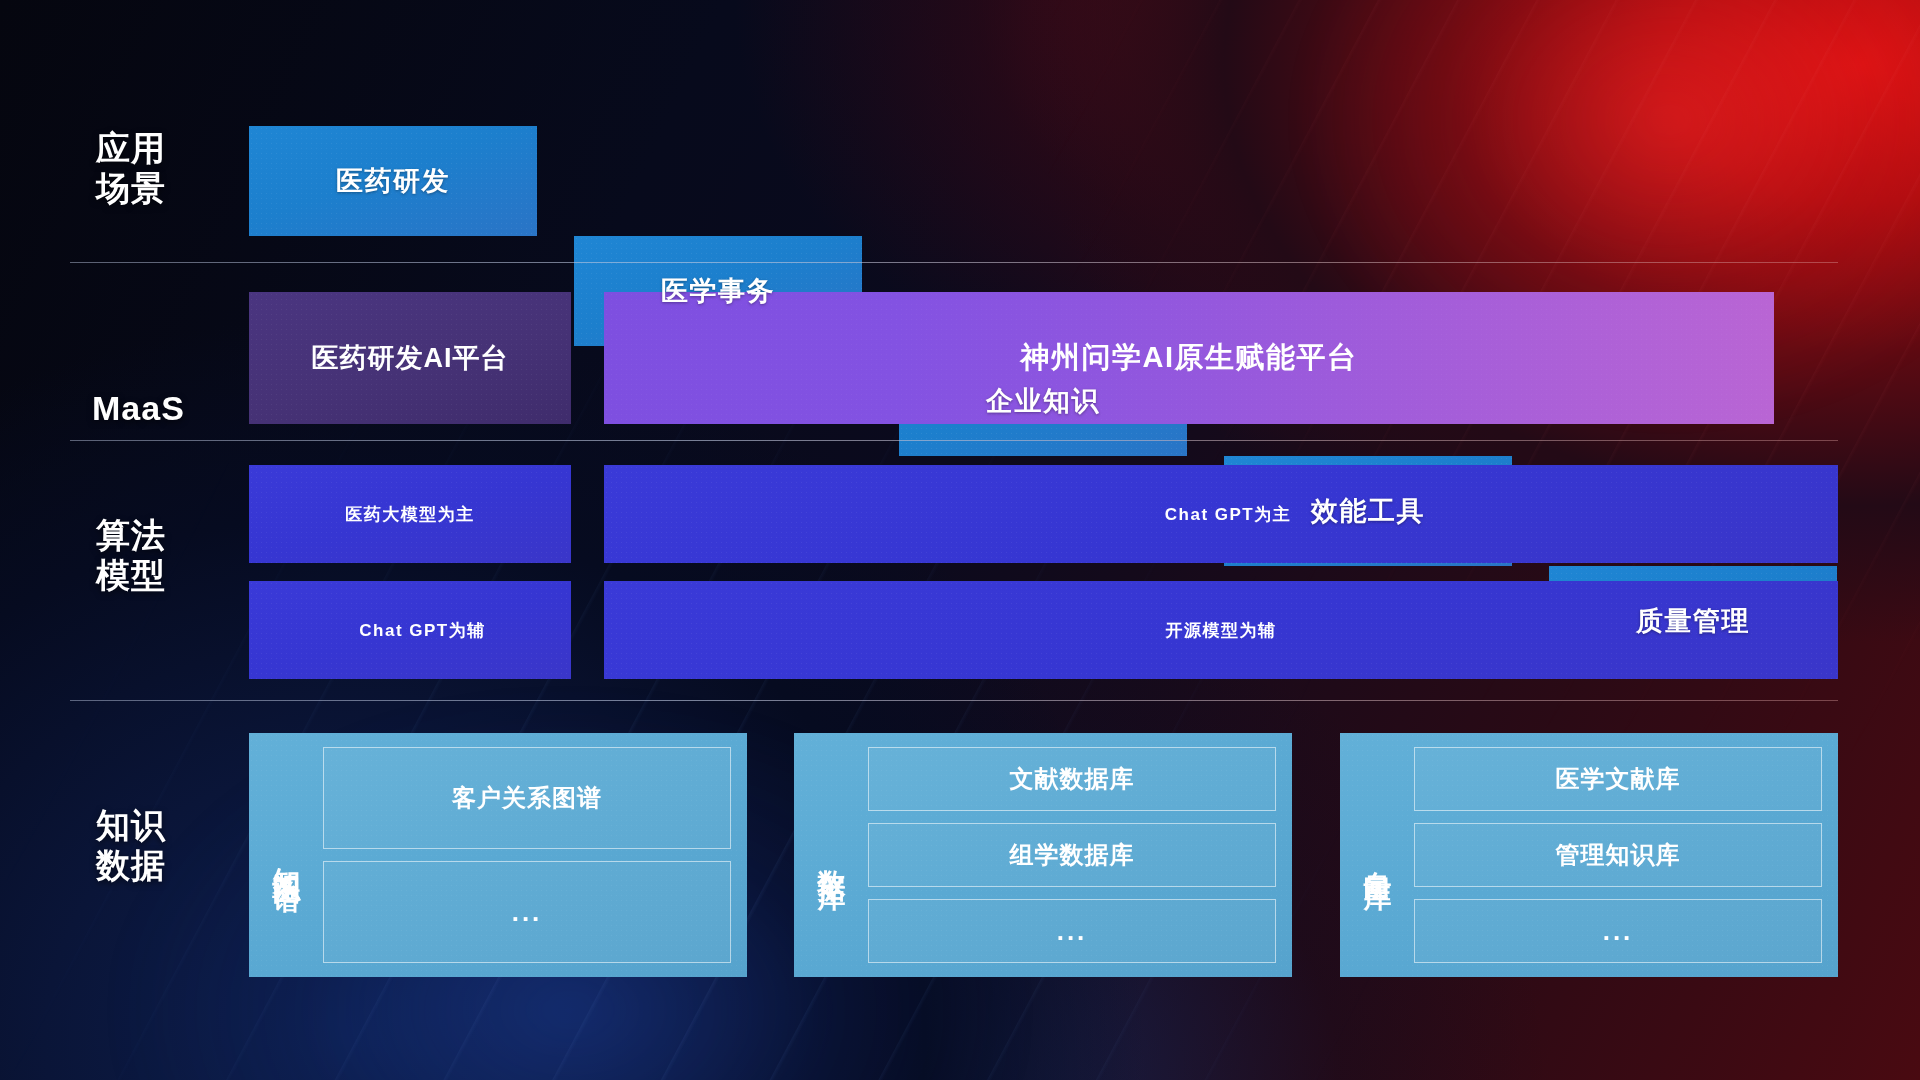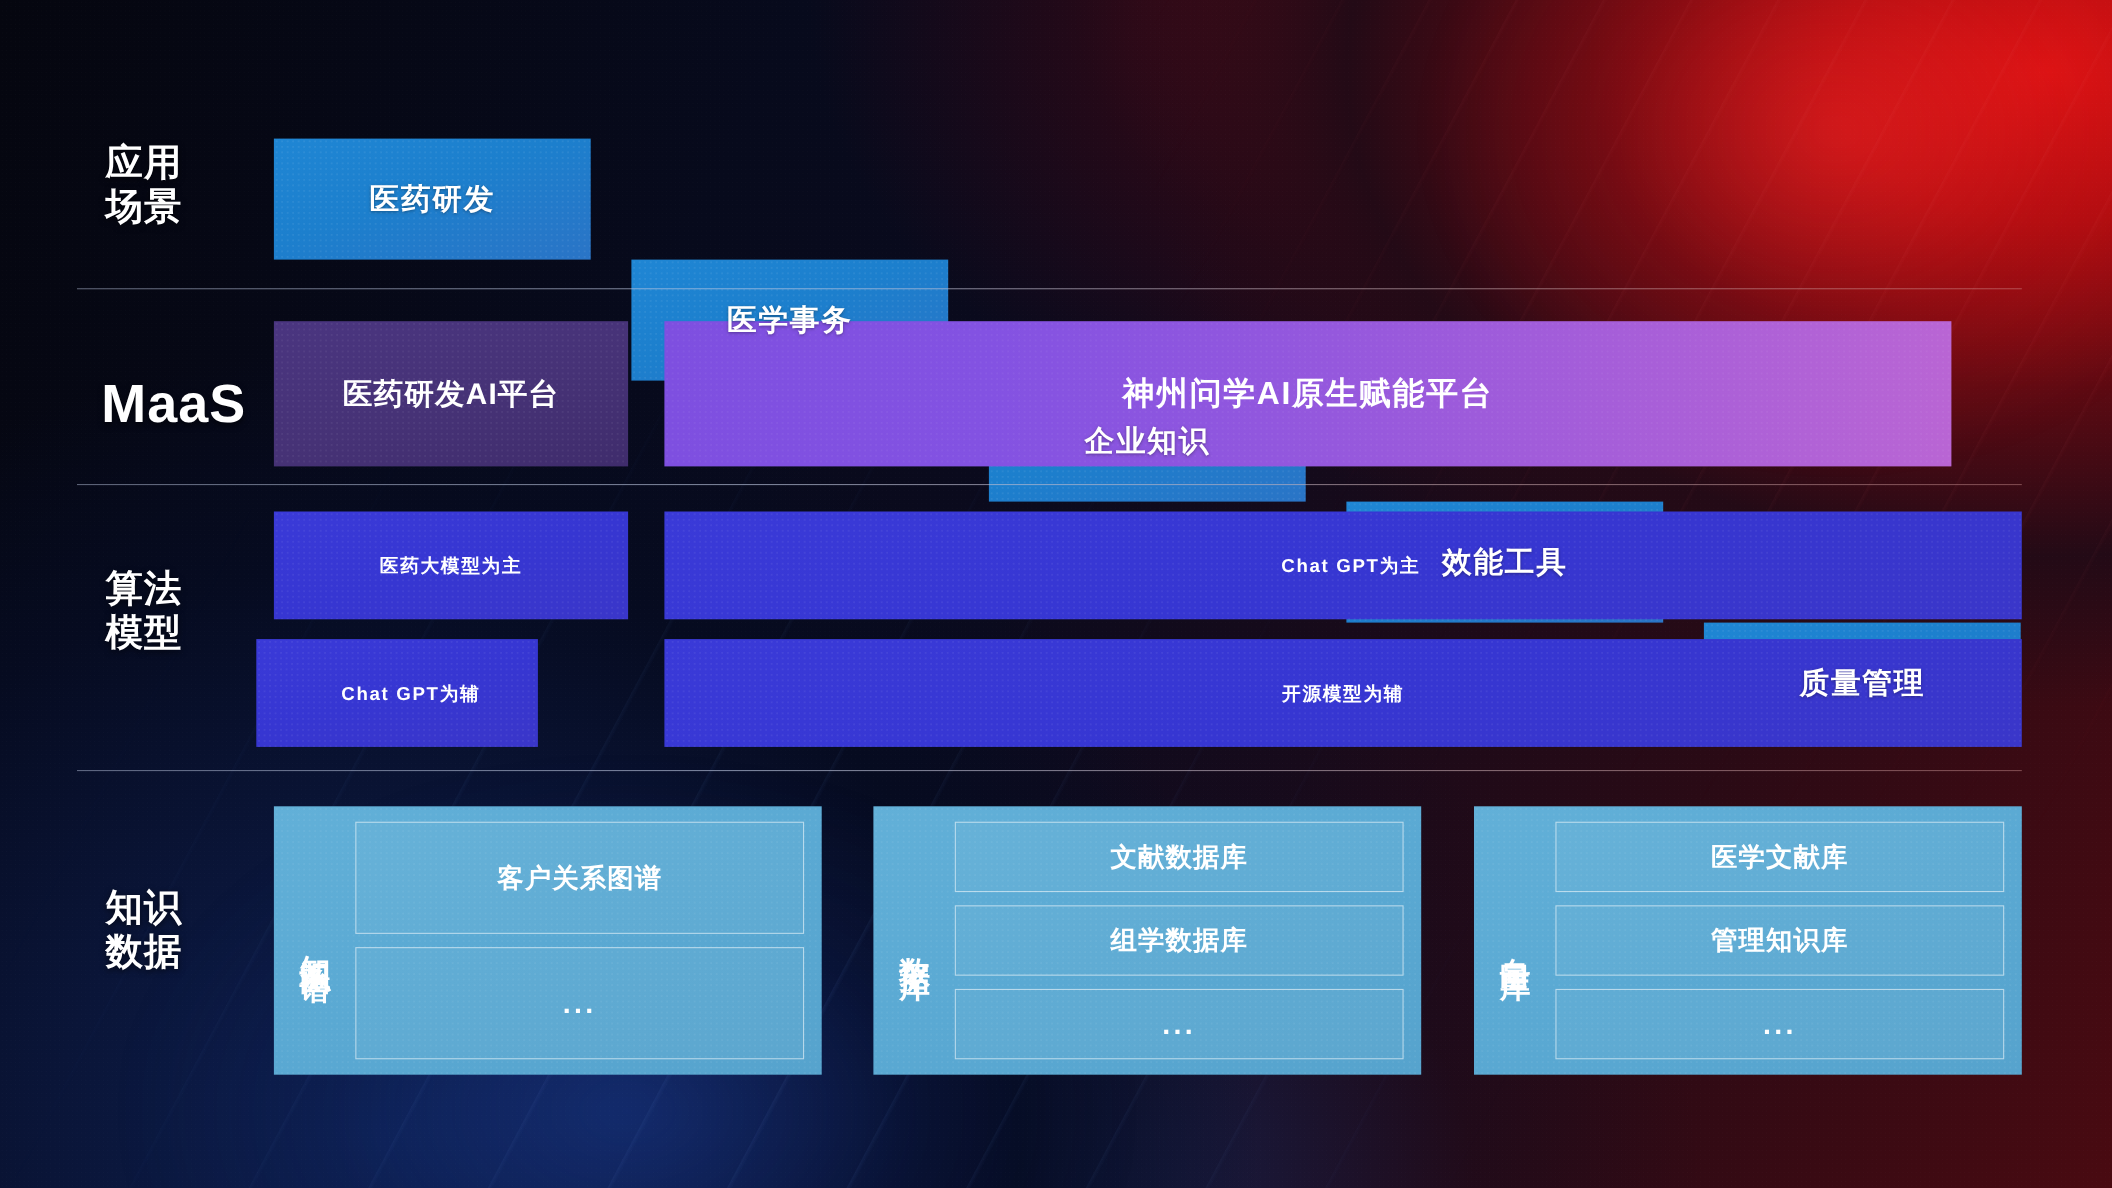--- a/index.html
+++ b/index.html
@@ -68,21 +68,21 @@
   .row-label {
     position: absolute;
     color: #ffffff;
     font-weight: 700;
     letter-spacing: 1px;
     text-align: left;
     line-height: 1.18;
     text-shadow: 0 2px 6px rgba(0,0,0,0.6);
   }
   .label-cn { font-size: 34px; width: 150px; }
-  .label-en { font-size: 49px; width: 150px; }
+  .label-en { font-size: 34px; width: 150px; margin-top: 48px; }
 
   .divider {
     position: absolute;
     height: 1px;
     background: linear-gradient(90deg,
        rgba(175,185,210,0.50) 0%,
        rgba(190,200,225,0.62) 35%,
        rgba(200,170,175,0.58) 72%,
        rgba(220,160,160,0.40) 100%);
   }
@@ -237,21 +237,21 @@
       <div>模型</div>
     </div>
 
     <div class="algo-box" style="position:absolute; left:249px; top:465px; width:322px;">
       <span>医药大模型为主</span>
     </div>
     <div class="algo-box" style="position:absolute; left:604px; top:465px; width:1234px;padding-left:14px;">
       <span>Chat GPT为主</span>
     </div>
 
-    <div class="algo-box" style="position:absolute; left:233px; top:581px; width:256px;padding-left:25px;">
+    <div class="algo-box" style="position:absolute; left:249px; top:581px; width:322px;padding-left:25px;">
       <span>Chat GPT为辅</span>
     </div>
     <div class="algo-box" style="position:absolute; left:604px; top:581px; width:1234px;">
       <span>开源模型为辅</span>
     </div>
 
     <div class="divider" style="left:70px; top:700px; width:1768px;"></div>
 
     <div class="row-label label-cn" style="left:96px; top:805px;">
       <div>知识</div>

